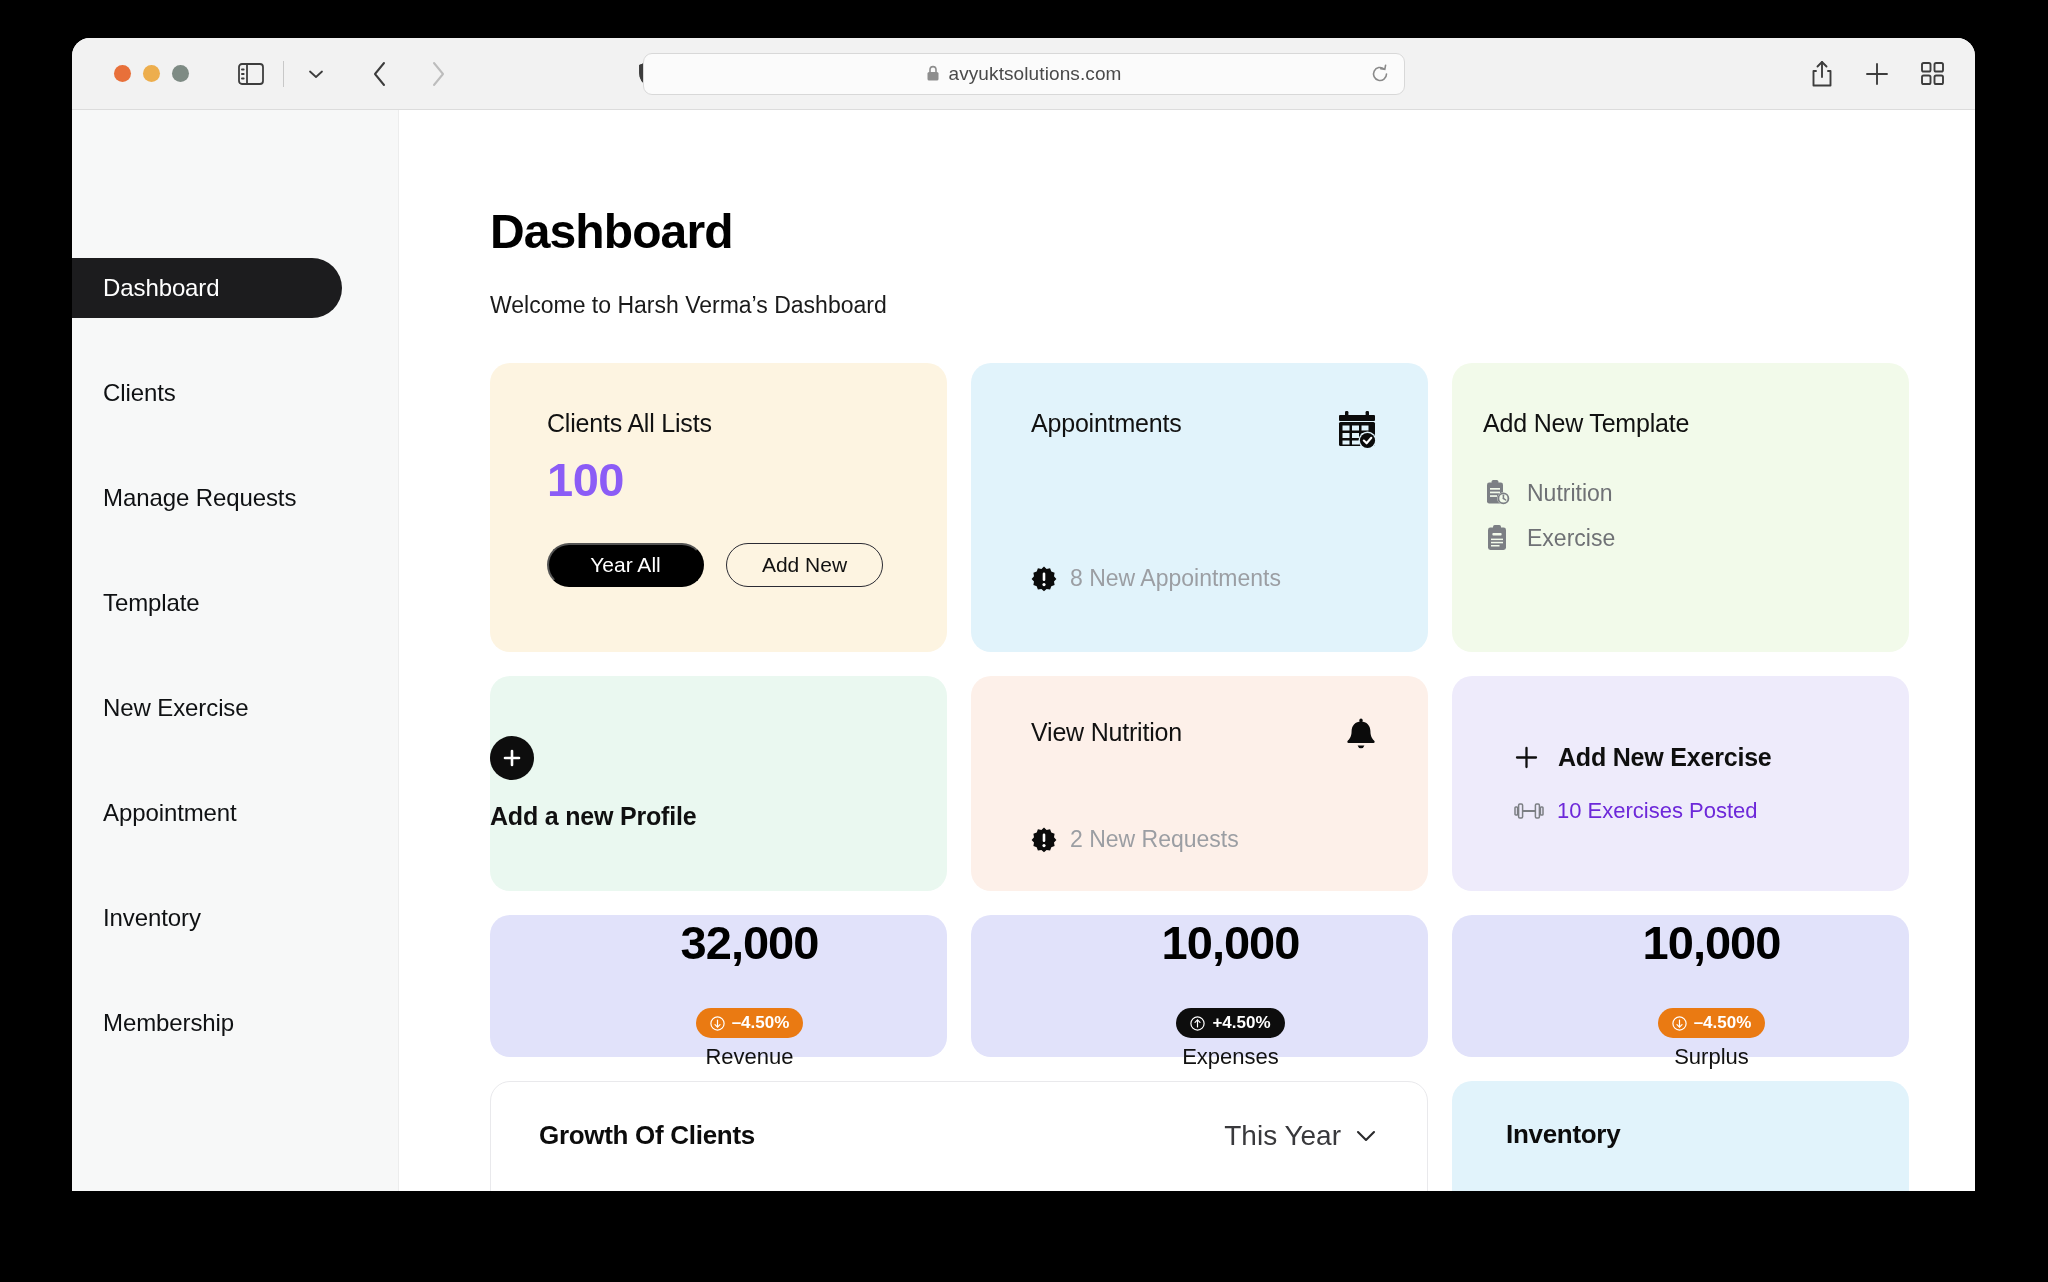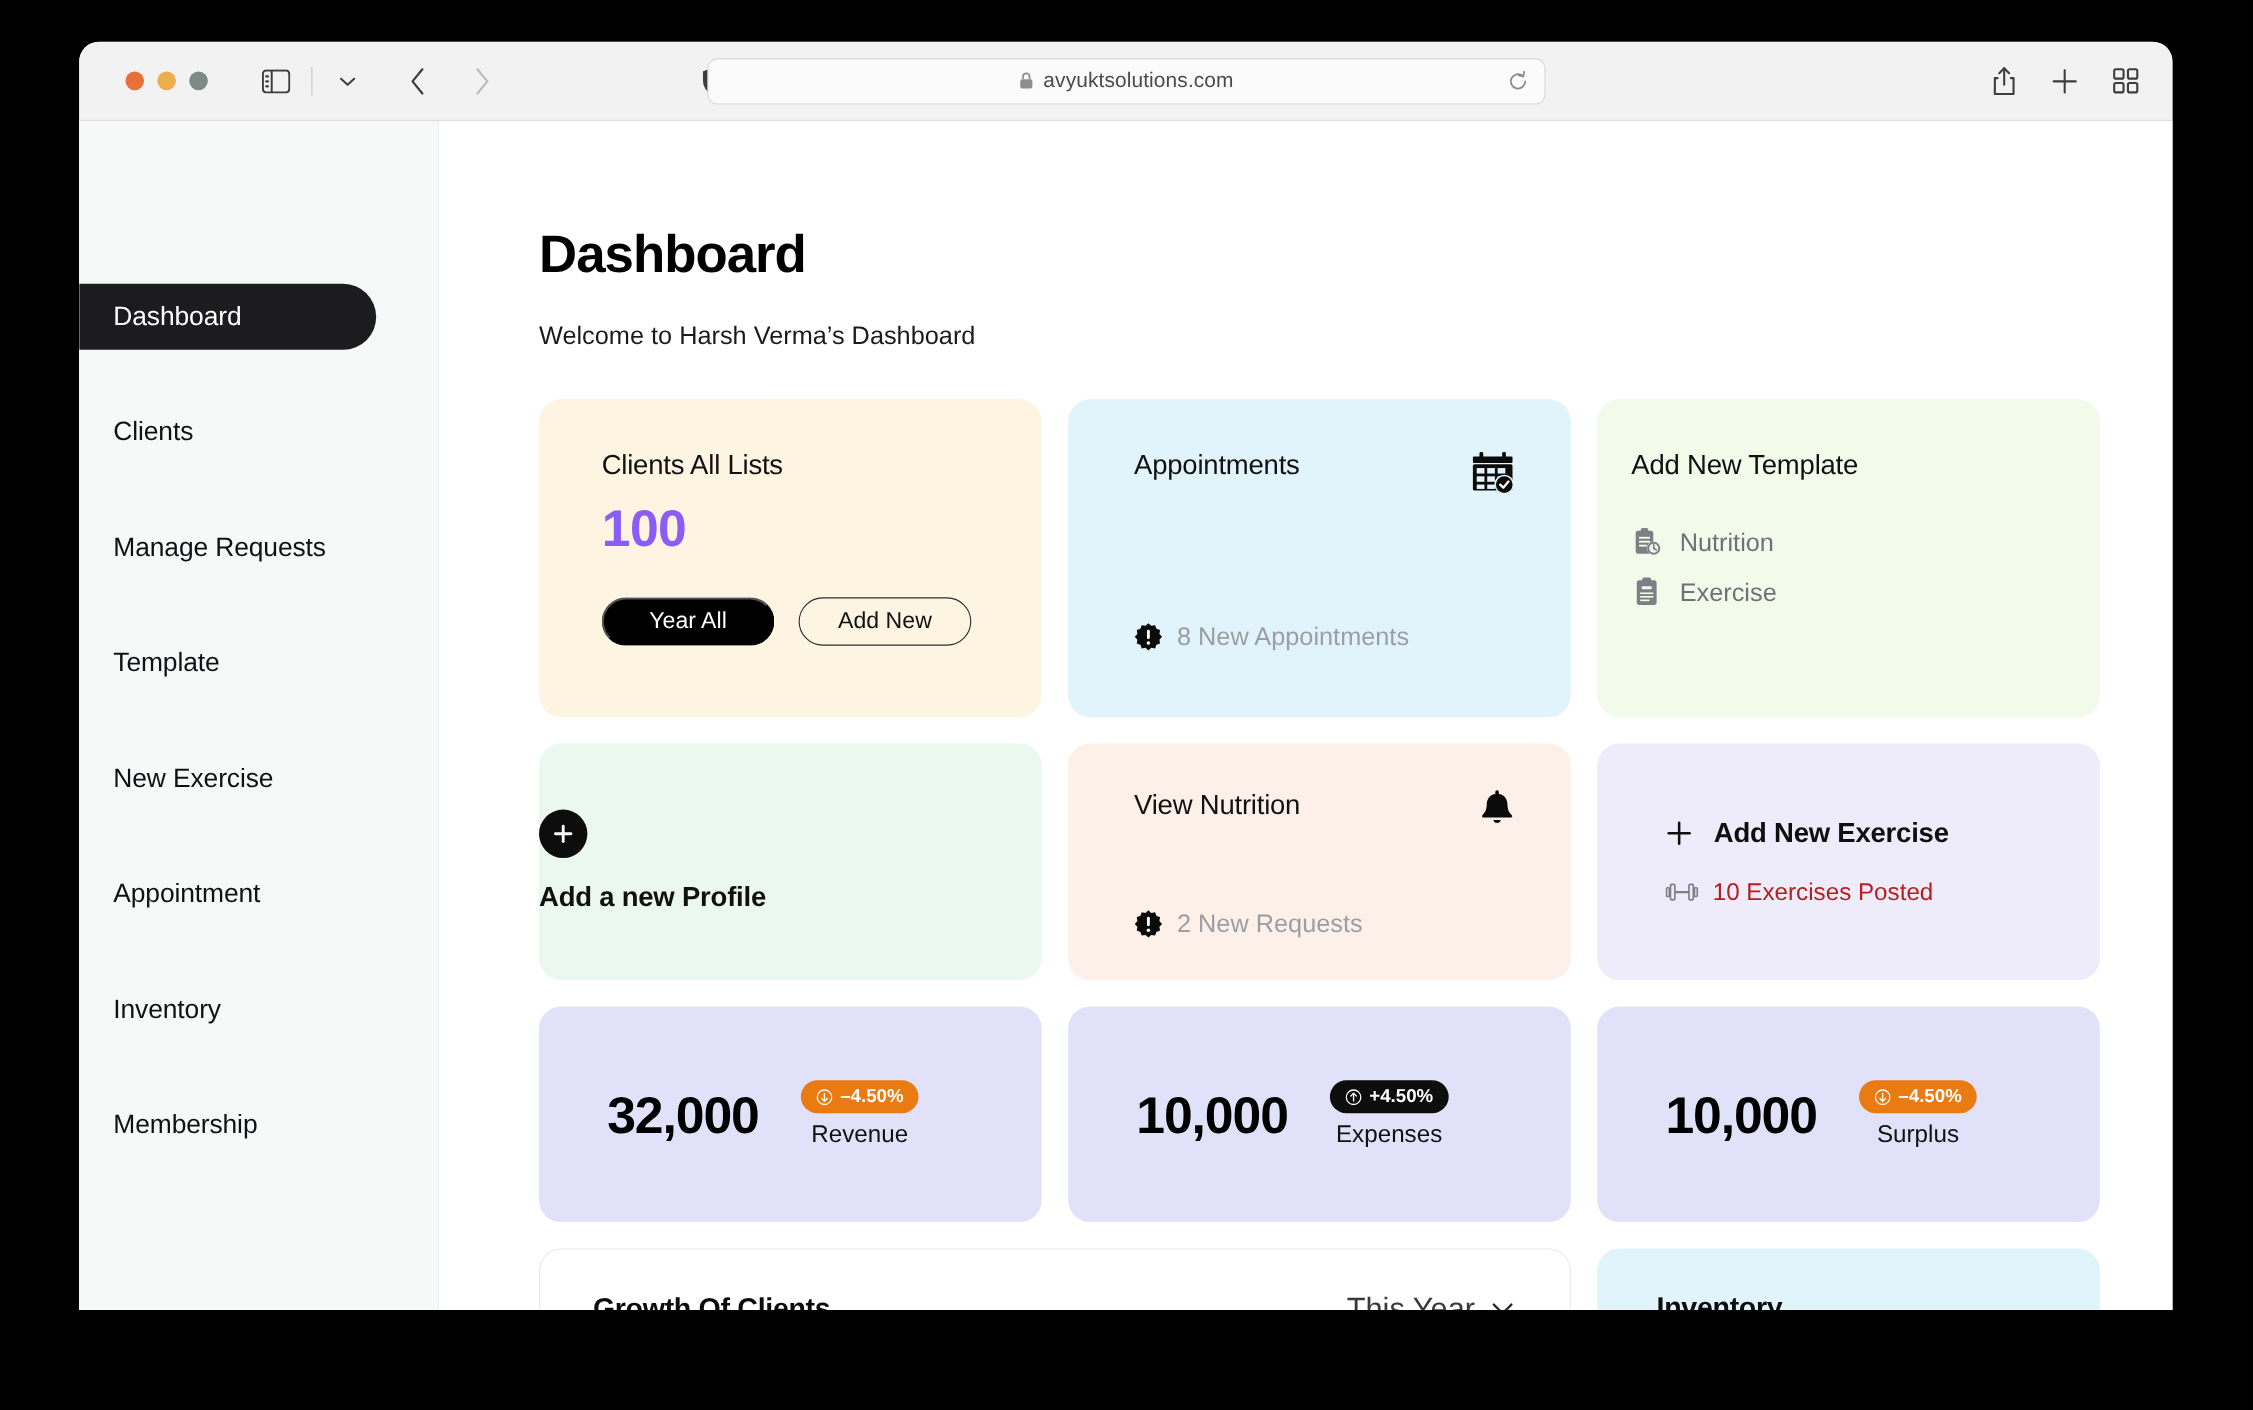--- a/index.html
+++ b/index.html
@@ -193,30 +193,31 @@
 
   .plus-circle {
     width: 44px; height: 44px; border-radius: 50%;
     background: #0d0d0d; color: #ffffff;
     display: flex; align-items: center; justify-content: center;
   }
   .profile-label { font-size: 25px; font-weight: 600; color: #101010; letter-spacing: -0.2px; }
 
   .newex-title { display: flex; align-items: center; gap: 19px; font-size: 25px; font-weight: 600; color: #0f0f0f; letter-spacing: -0.2px; }
   .newex-meta { display: flex; align-items: center; gap: 13px; }
-  .newex-meta-text { font-size: 22px; color: #b91c1c; }
+  .newex-meta-text { font-size: 22px; color: #6d28d9; }
 
   .meta-row-2 { position: absolute; left: 60px; bottom: 38px; display: flex; align-items: center; gap: 13px; }
 
   
   .card-stat {
-    background: #e1e2fa; height: 196px;
+    background: #e1e2fa; height: 142px;
     display: flex; align-items: center;
     padding: 0 0 0 62px;
     gap: 38px;
+    flex-direction: column;
   }
   .stat-value { font-size: 47px; font-weight: 700; color: #000000; letter-spacing: -1px; }
   .stat-side { display: flex; flex-direction: column; align-items: center; gap: 6px; }
   .pill {
     display: flex; align-items: center; gap: 7px;
     height: 30px; border-radius: 15px; padding: 0 14px;
     font-size: 17px; font-weight: 600; color: #ffffff;
   }
   .pill.down { background: #ea7a12; }
   .pill.up   { background: #0d0d0d; }

